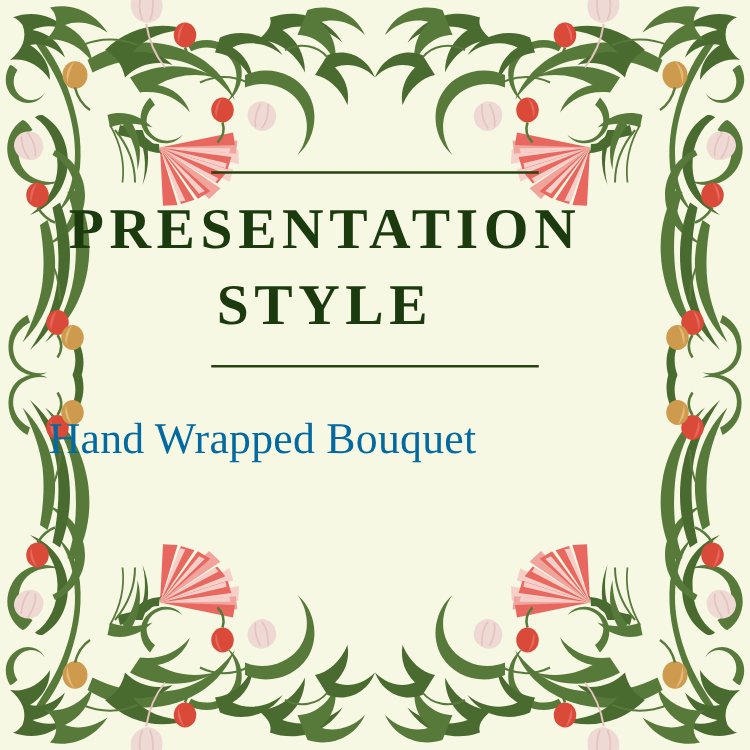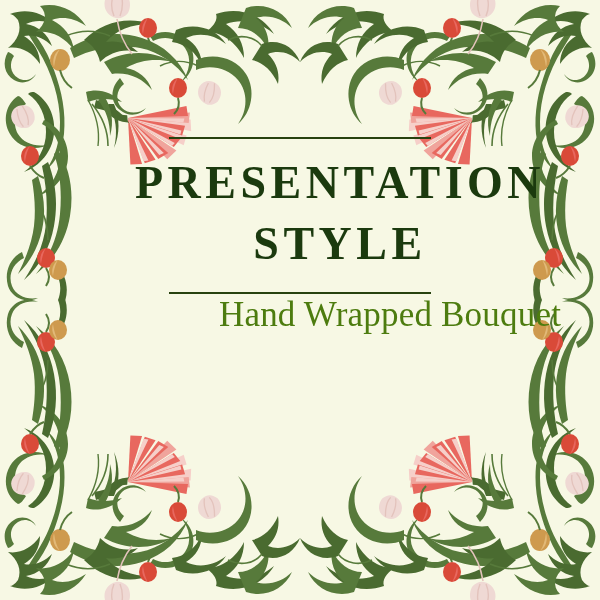--- a/index.html
+++ b/index.html
@@ -31,21 +31,21 @@
 
   
   .content {
     position: absolute;
     left: 0;
     top: 0;
     width: 600px;
     height: 600px;
     display: flex;
     flex-direction: column;
-    align-items: flex-end;
+    align-items: flex-start;
     justify-content: flex-start;
     z-index: 5;
   }
 
   .rule {
     width: 262px;
     height: 0;
     border-top: 2.5px solid #27420f;
     margin: 0 auto;
   }
@@ -58,26 +58,27 @@
     font-weight: 700;
     letter-spacing: 4.5px;
     line-height: 1.32;
     text-align: center;
     text-transform: uppercase;
     margin: 14px 0 8px 0;
     width: 520px;
   }
 
   .subtitle {
-    color: #4d7c0f;
+    color: #0369a1;
     font-size: 35px;
     font-weight: 400;
     letter-spacing: 0.2px;
     line-height: 1.22;
     text-align: center;
+    margin-top: 36px;
     width: 420px;
   }
 </style>
 </head>
 <body>
 
 <div id="card" style="background: rgb(247, 248, 228);">
 
   <div class="orn orn-tl">
     <svg viewBox="0 0 300 300" xmlns="http://www.w3.org/2000/svg" aria-hidden="true">

